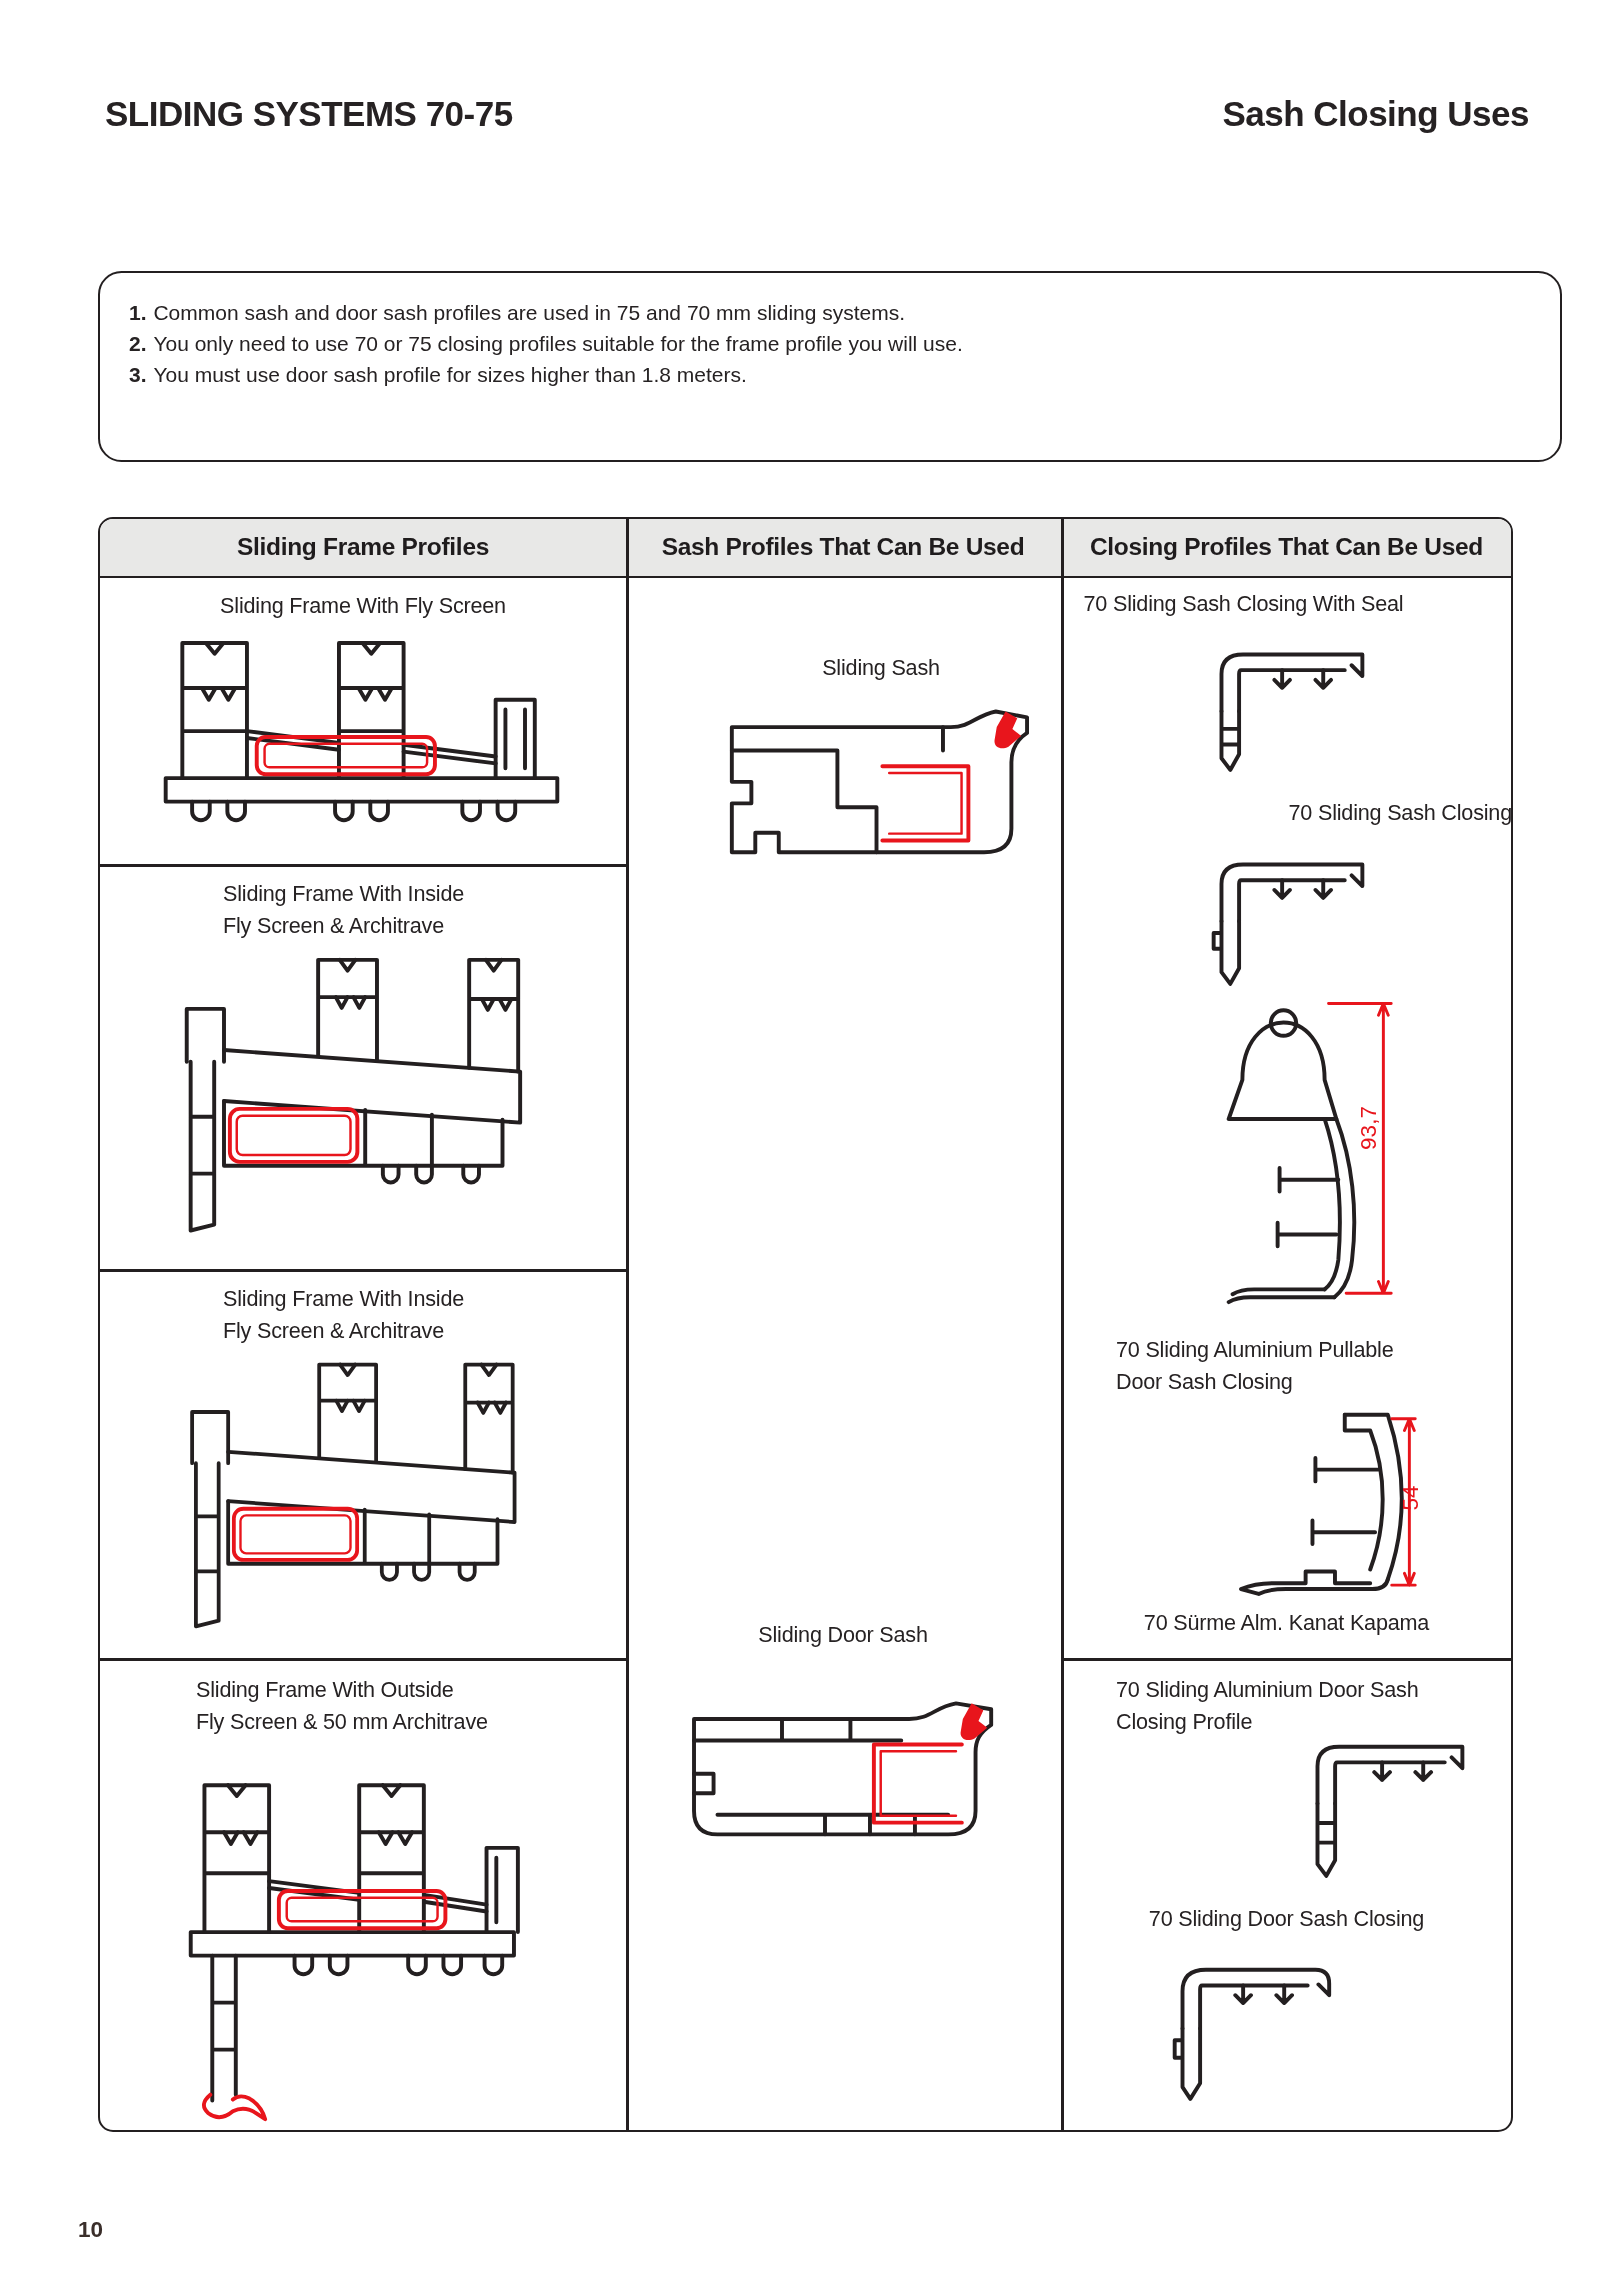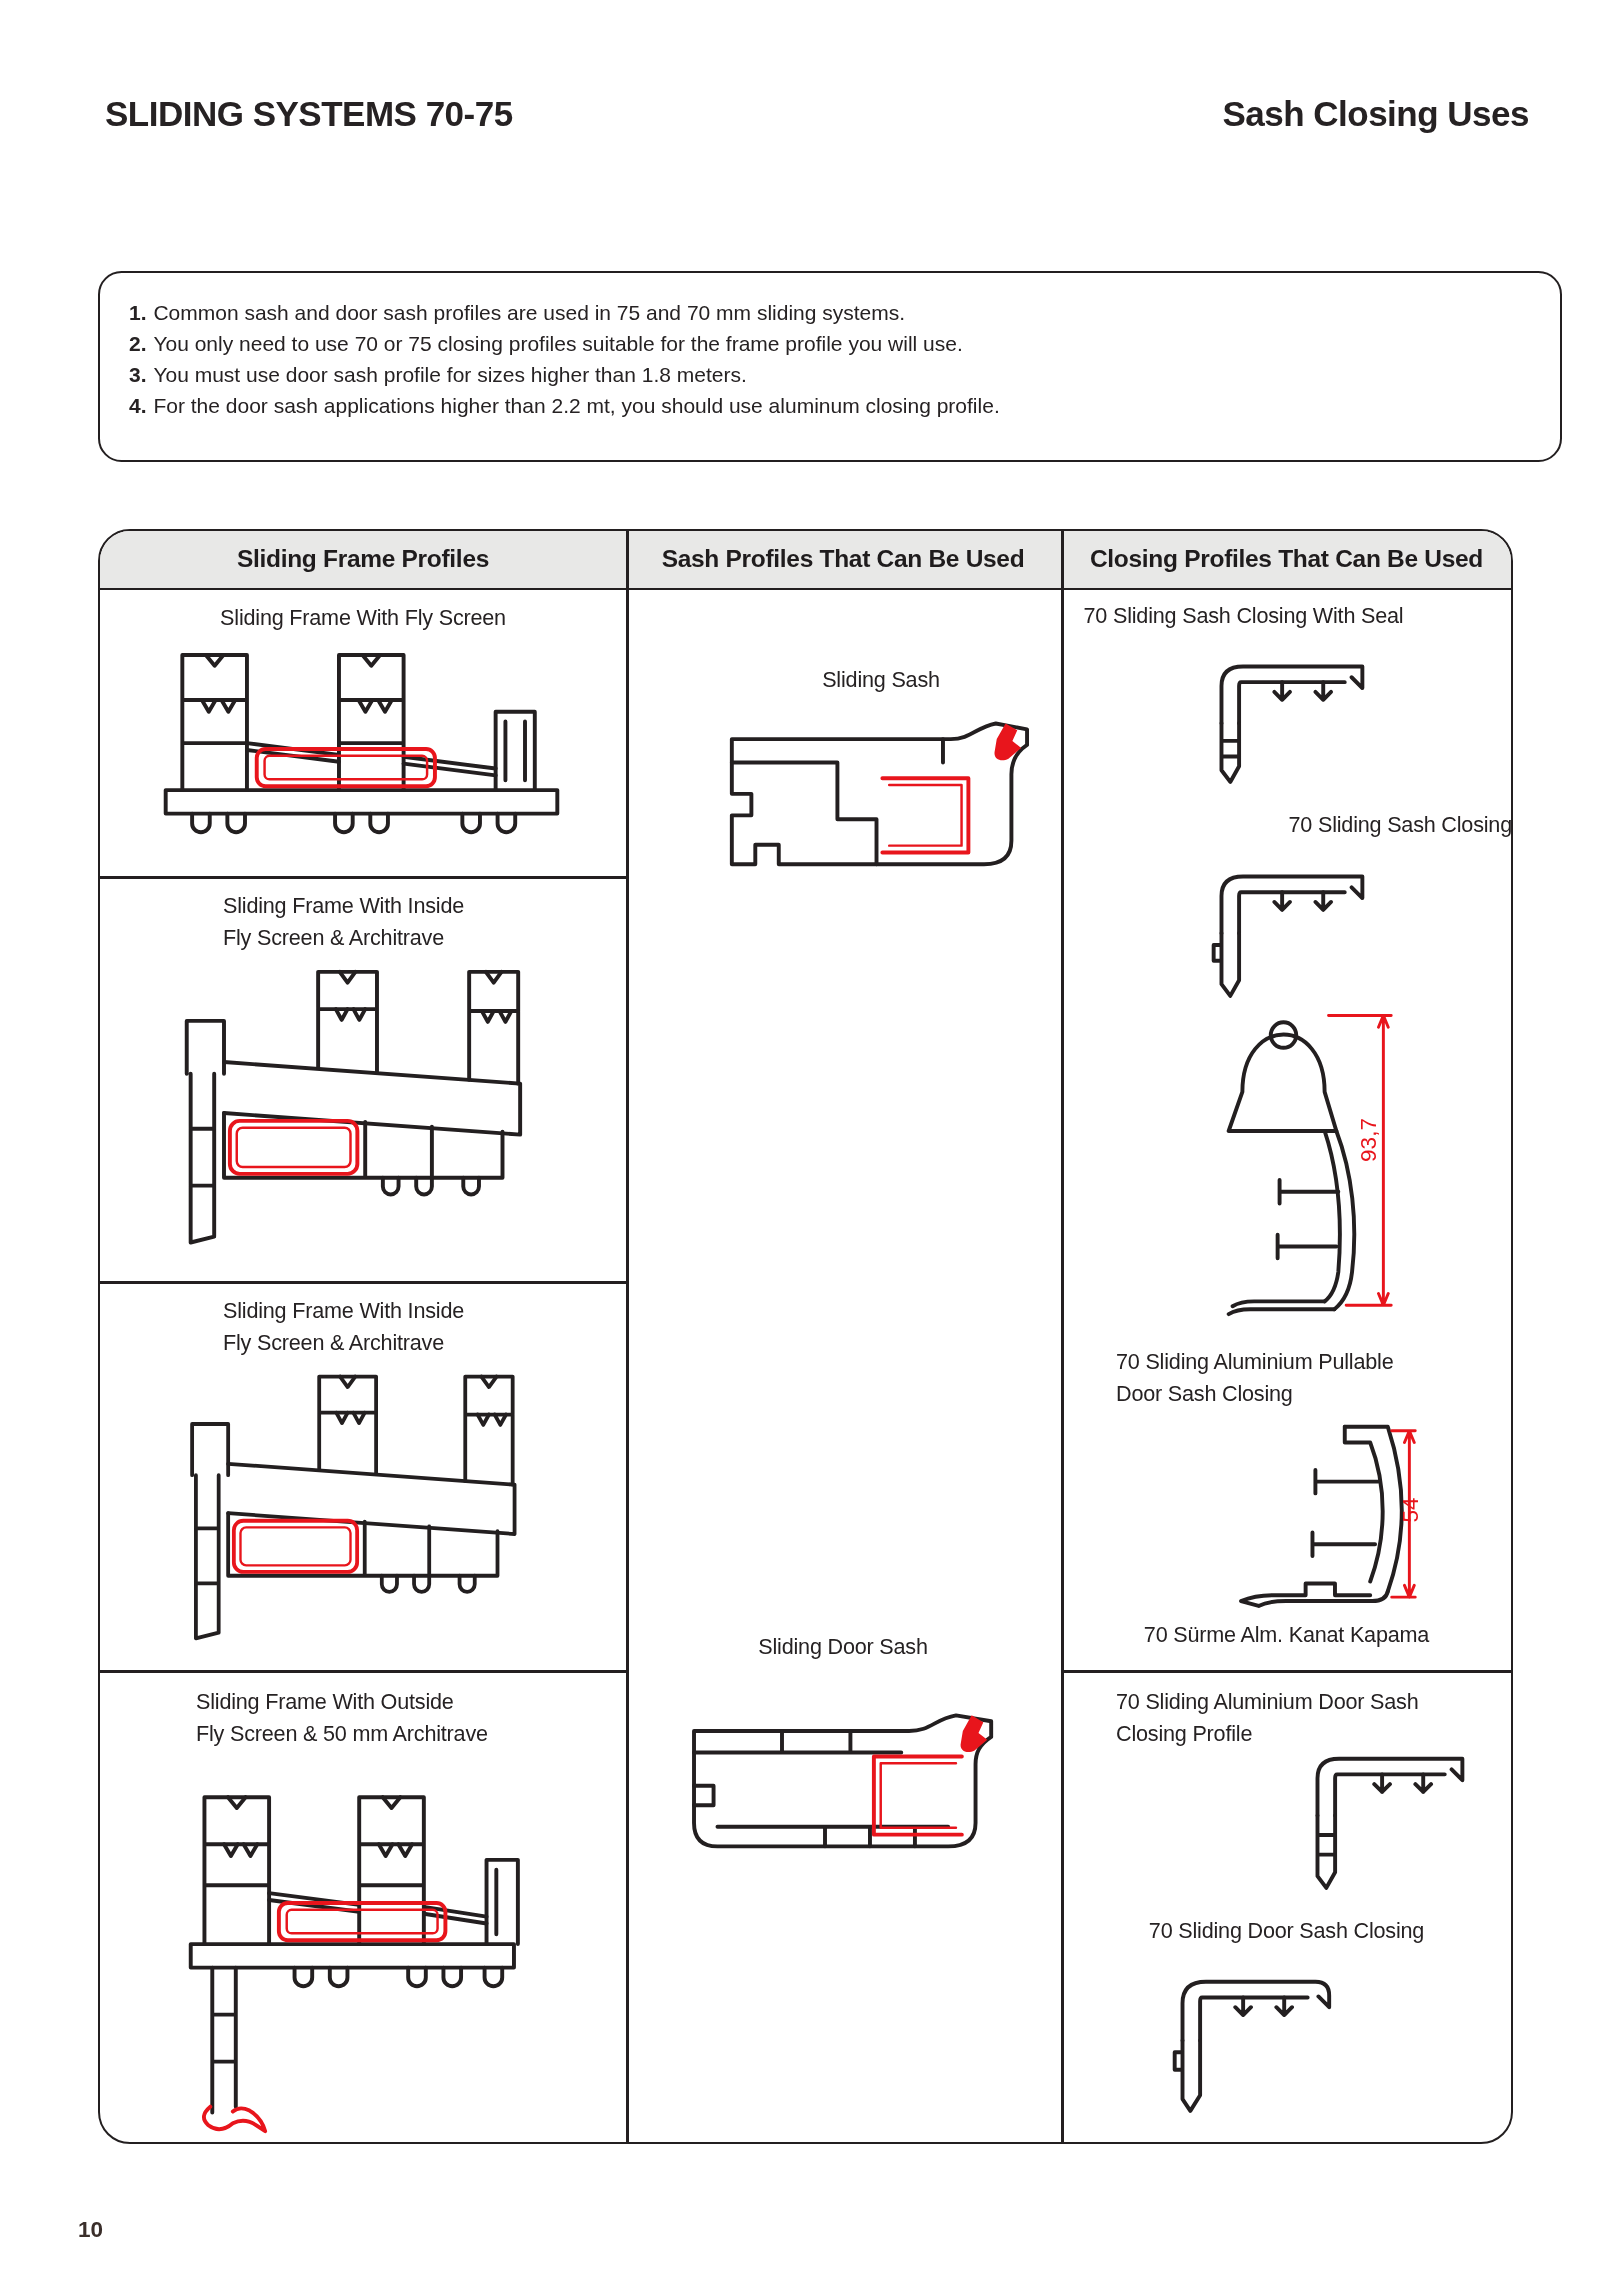--- a/index.html
+++ b/index.html
@@ -6,21 +6,21 @@
   .page{position:relative;width:1621px;height:2293px;background:#ffffff;overflow:hidden;
         font-family:"Liberation Sans", sans-serif;color:#231f20;}
   .abs{position:absolute;}
   .title{font-size:35px;font-weight:bold;letter-spacing:-0.5px;color:#262223;white-space:nowrap;}
   .title-left{left:93px;top:94px;margin-left:12px;}
   .title-right{right:92px;top:94px;}
   .notes-box{left:98px;top:271px;width:1411px;height:163px;border:2.9px solid #231f20;border-radius:23.5px;
              padding:23.5px 19.6px 0 29px;box-sizing:content-box;}
   .note{font-size:21px;line-height:31px;color:#262223;white-space:nowrap;}
   .note b{margin-right:6.9px;}
-  .tbl{left:98px;top:529px;width:1411px;height:1611px;border:2.9px solid #231f20;border-radius:32px;overflow:hidden;}
+  .tbl{left:98px;top:517px;width:1411px;height:1611px;border:2.9px solid #231f20;border-radius:15px;overflow:hidden;}
   .thead{left:0;top:0;width:100%;height:59px;background:#e8e8e7;border-bottom:2.9px solid #231f20;box-sizing:border-box;}
   .thcell{position:absolute;top:0;height:56px;display:flex;align-items:center;justify-content:center;
           font-size:24.5px;font-weight:bold;color:#1f1c1d;letter-spacing:-0.3px;}
   .vline{position:absolute;top:0;bottom:0;width:2.9px;background:#231f20;}
   .hline{position:absolute;height:2.9px;background:#231f20;}
   .lbl{font-size:21.6px;color:#262223;letter-spacing:-0.2px;white-space:nowrap;line-height:32px;}
   .center{text-align:center;}
   .dim{color:#e8151c;font-size:22.5px;transform:rotate(-90deg);transform-origin:center;white-space:nowrap;}
   .pageno{left:78px;top:2217px;font-size:22.5px;font-weight:bold;color:#3a2e2a;}
   svg{display:block;}
@@ -35,21 +35,20 @@
 
 <div class="page">
 
   <div class="abs title title-left">SLIDING SYSTEMS 70-75</div>
   <div class="abs title title-right">Sash Closing Uses</div>
 
   <div class="abs notes-box">
     <div class="note"><b>1.</b><span>Common sash and door sash profiles are used in 75 and 70 mm sliding systems.</span></div>
     <div class="note"><b>2.</b><span>You only need to use 70 or 75  closing profiles suitable for the frame profile you will use.</span></div>
     <div class="note"><b>3.</b><span>You must use door sash profile for sizes higher than  1.8 meters.</span></div>
-    <div class="note"><b>4.</b><span>For the door sash applications higher than 2.2 mt, you should use aluminum closing profile.</span></div>
   </div>
 
   <div class="abs tbl">
 
     <div class="abs thead"></div>
     <div class="thcell" style="left:0;width:526px;">Sliding Frame Profiles</div>
     <div class="thcell" style="left:961px;width:451px;">Closing Profiles That Can Be Used</div>
     <div class="thcell" style="left:526px;width:434px;">Sash Profiles That Can Be Used</div>
 
     <div class="vline" style="left:526px;"></div>

